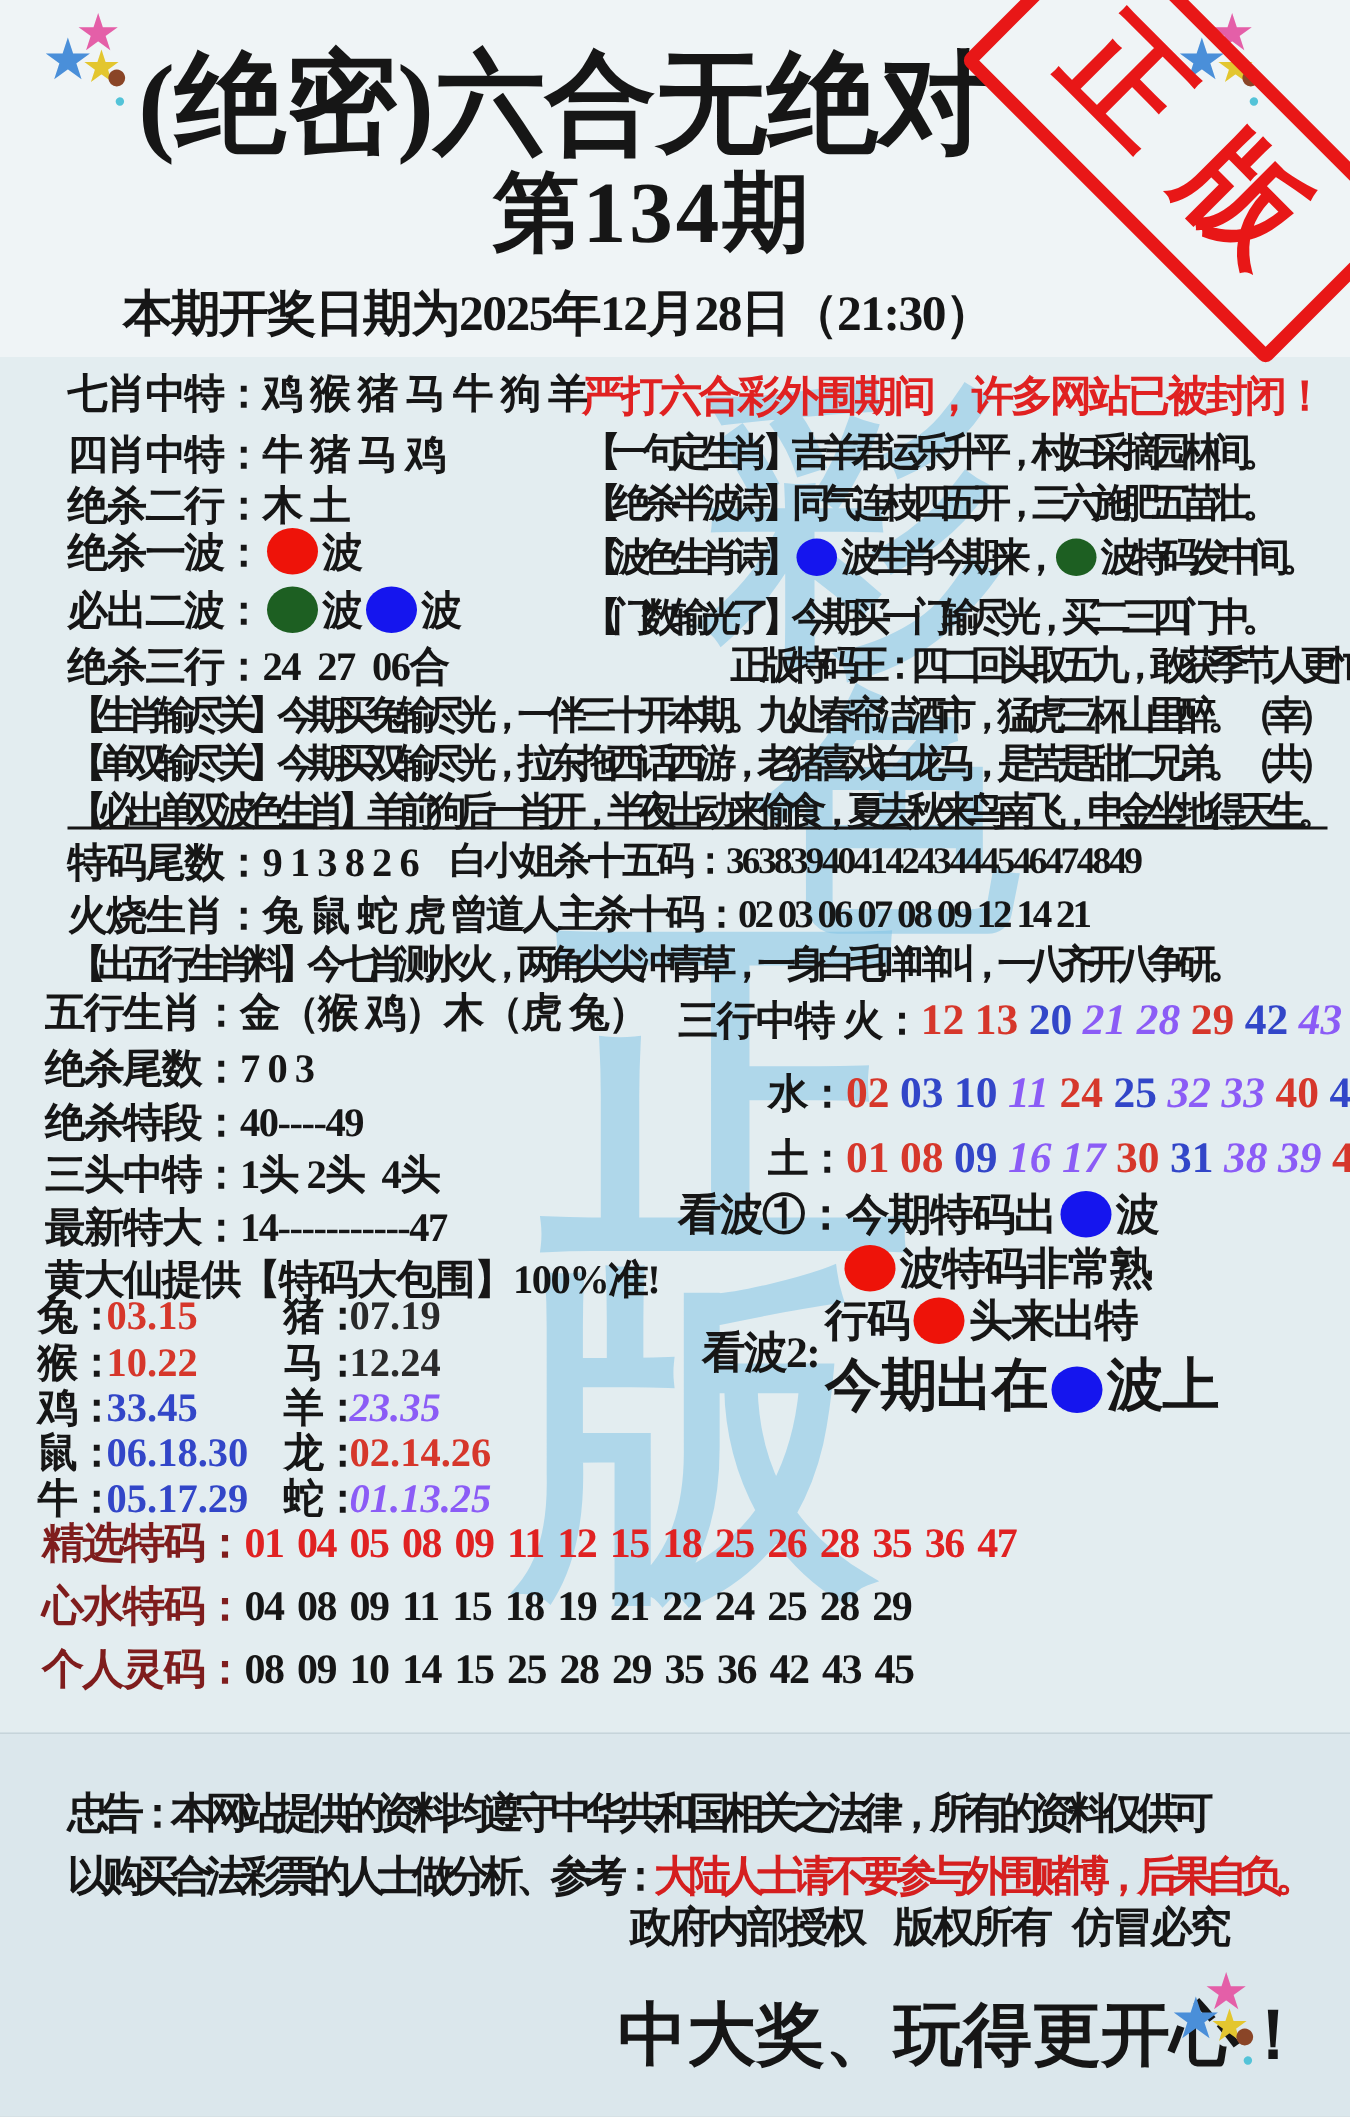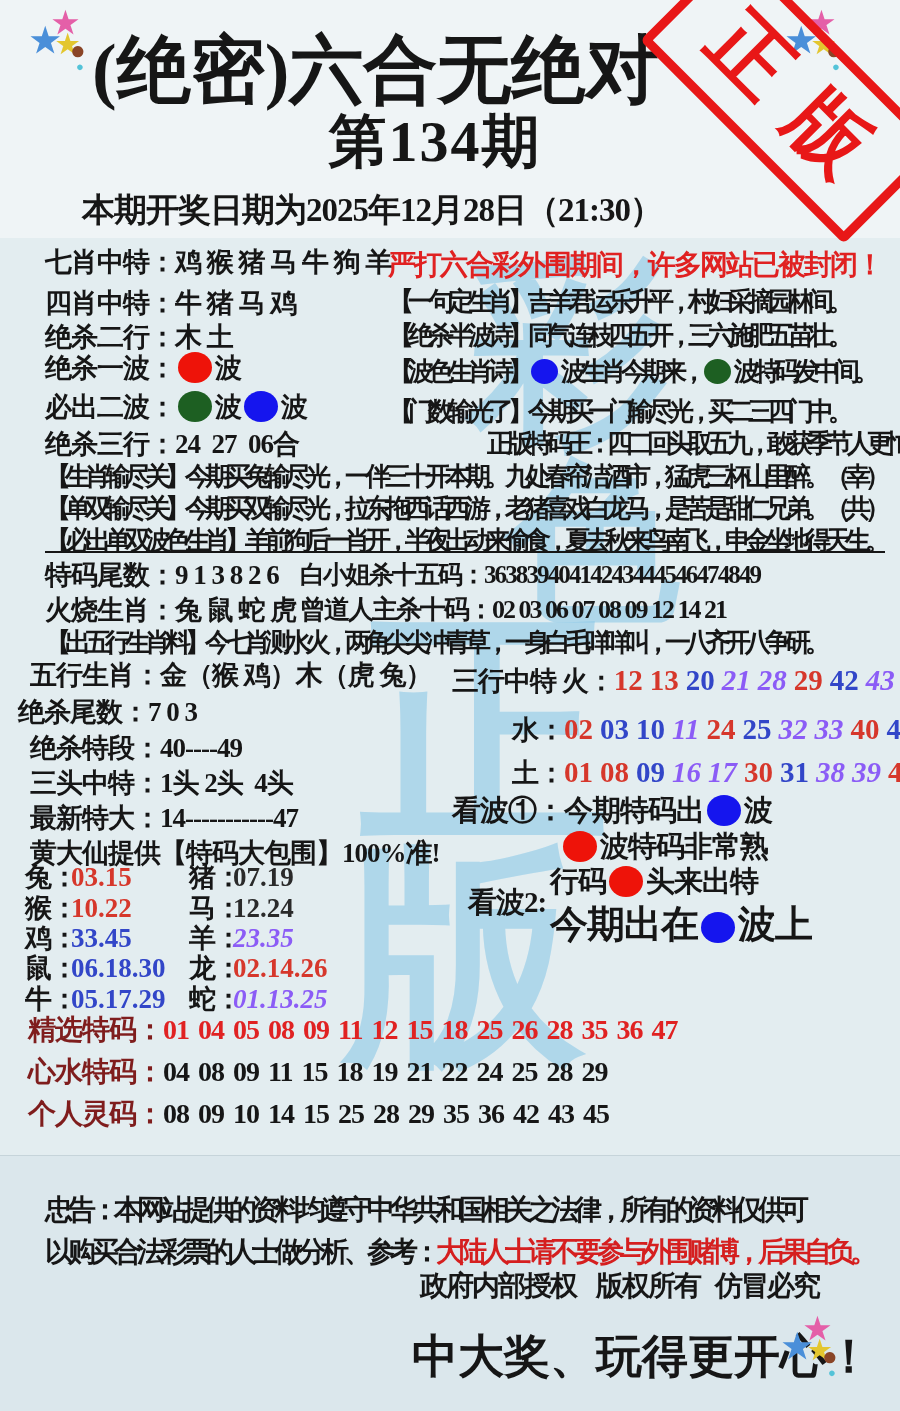--- a/index.html
+++ b/index.html
@@ -124,21 +124,21 @@
 
   <div class="line" style="left:45px;top:559px;"><span>特码尾数：</span><span>9 1 3 8 2 6</span></div>
   <div class="line" style="left:300px;top:559px;font-size:25px;letter-spacing:-2px;word-spacing:-4px;"><span>白小姐杀十五码：</span><span>36 38 39 40 41 42 43 44 45 46 47 48 49</span></div>
 
   <div class="line" style="left:45px;top:594px;"><span>火烧生肖：</span><span>兔 鼠 蛇 虎</span></div>
   <div class="line" style="left:300px;top:594px;font-size:26px;letter-spacing:-2px;"><span>曾道人主杀十码：</span><span>02 03 06 07 08 09 12 14 21</span></div>
 
   <div class="line tight" style="left:45px;top:627px;">【出五行生肖料】今七肖测水火，两角尖尖冲青草，一身白毛咩咩叫，一八齐开八争研。</div>
 
   <div class="line" style="left:30px;top:659px;"><span>五行生肖：</span><span>金（猴 鸡）木（虎 兔）</span></div>
-  <div class="line" style="left:18px;top:696px;"><span>绝杀尾数：</span><span>7 0 3</span></div>
+  <div class="line" style="left:30px;top:696px;"><span>绝杀尾数：</span><span>7 0 3</span></div>
   <div class="line" style="left:30px;top:732px;"><span>绝杀特段：</span><span>40----49</span></div>
   <div class="line" style="left:30px;top:767px;"><span>三头中特：</span><span>1头 2头  4头</span></div>
   <div class="line" style="left:30px;top:802px;"><span>最新特大：</span><span>14-----------47</span></div>
   <div class="line" style="left:30px;top:837px;">黄大仙提供【特码大包围】100%准!</div>
 
   <div class="line" style="left:452px;top:662px;"><span>三行中特 火：</span><span><span class="num c-red">12</span><span class="num c-red">13</span><span class="num c-blue">20</span><span class="num c-green">21</span><span class="num c-green">28</span><span class="num c-red">29</span><span class="num c-blue">42</span><span class="num c-green">43</span></span></div>
   <div class="line" style="left:512px;top:711px;"><span>水：</span><span style="word-spacing:-2px;"><span class="num c-red">02</span><span class="num c-blue">03</span><span class="num c-blue">10</span><span class="num c-green">11</span><span class="num c-red">24</span><span class="num c-blue">25</span><span class="num c-green">32</span><span class="num c-green">33</span><span class="num c-red">40</span><span class="num c-blue">41</span></span></div>
   <div class="line" style="left:512px;top:754px;"><span>土：</span><span><span class="num c-red">01</span><span class="num c-red">08</span><span class="num c-blue">09</span><span class="num c-green">16</span><span class="num c-green">17</span><span class="num c-red">30</span><span class="num c-blue">31</span><span class="num c-green">38</span><span class="num c-green">39</span><span class="num c-red">46</span></span></div>
 
   <div class="line" style="left:452px;top:792px;font-size:29px;"><span>看波①：</span><span>今期特码出</span><span class="dot dot-blue"></span><span>波</span></div>

